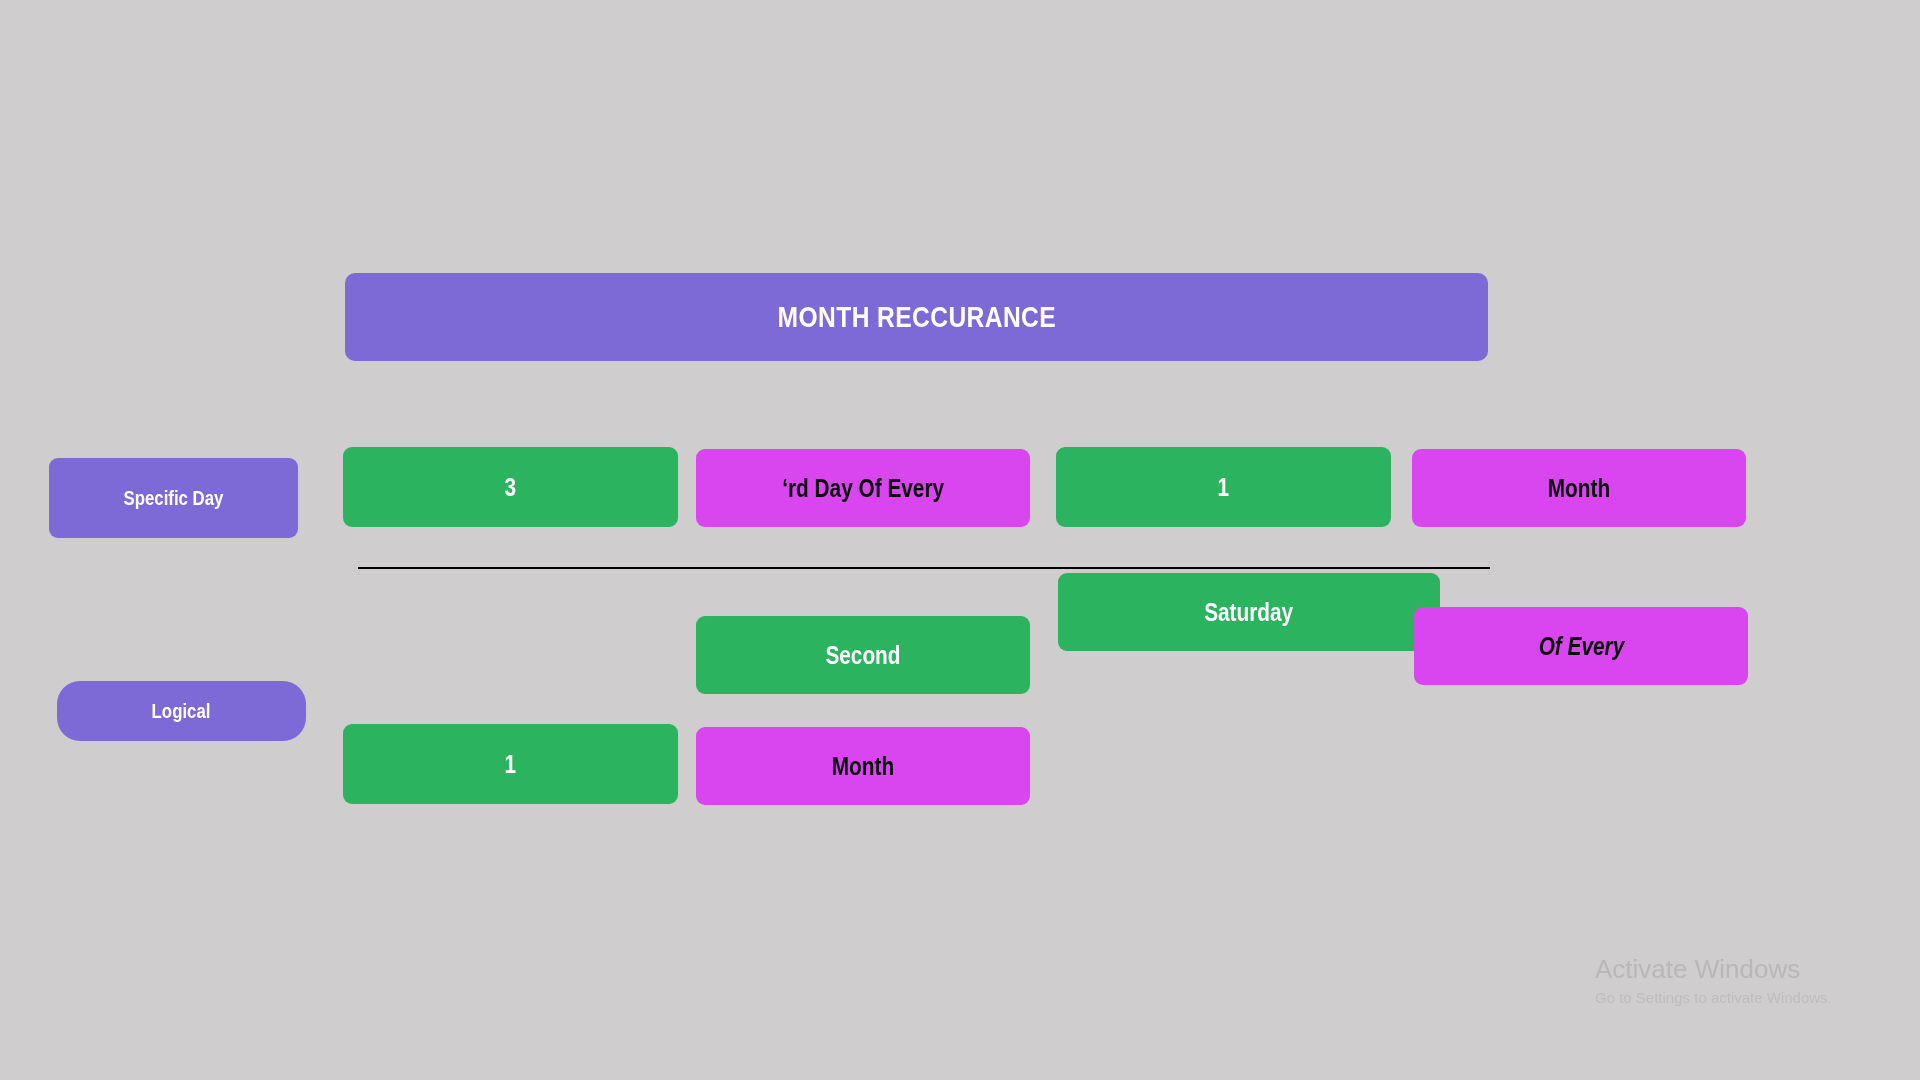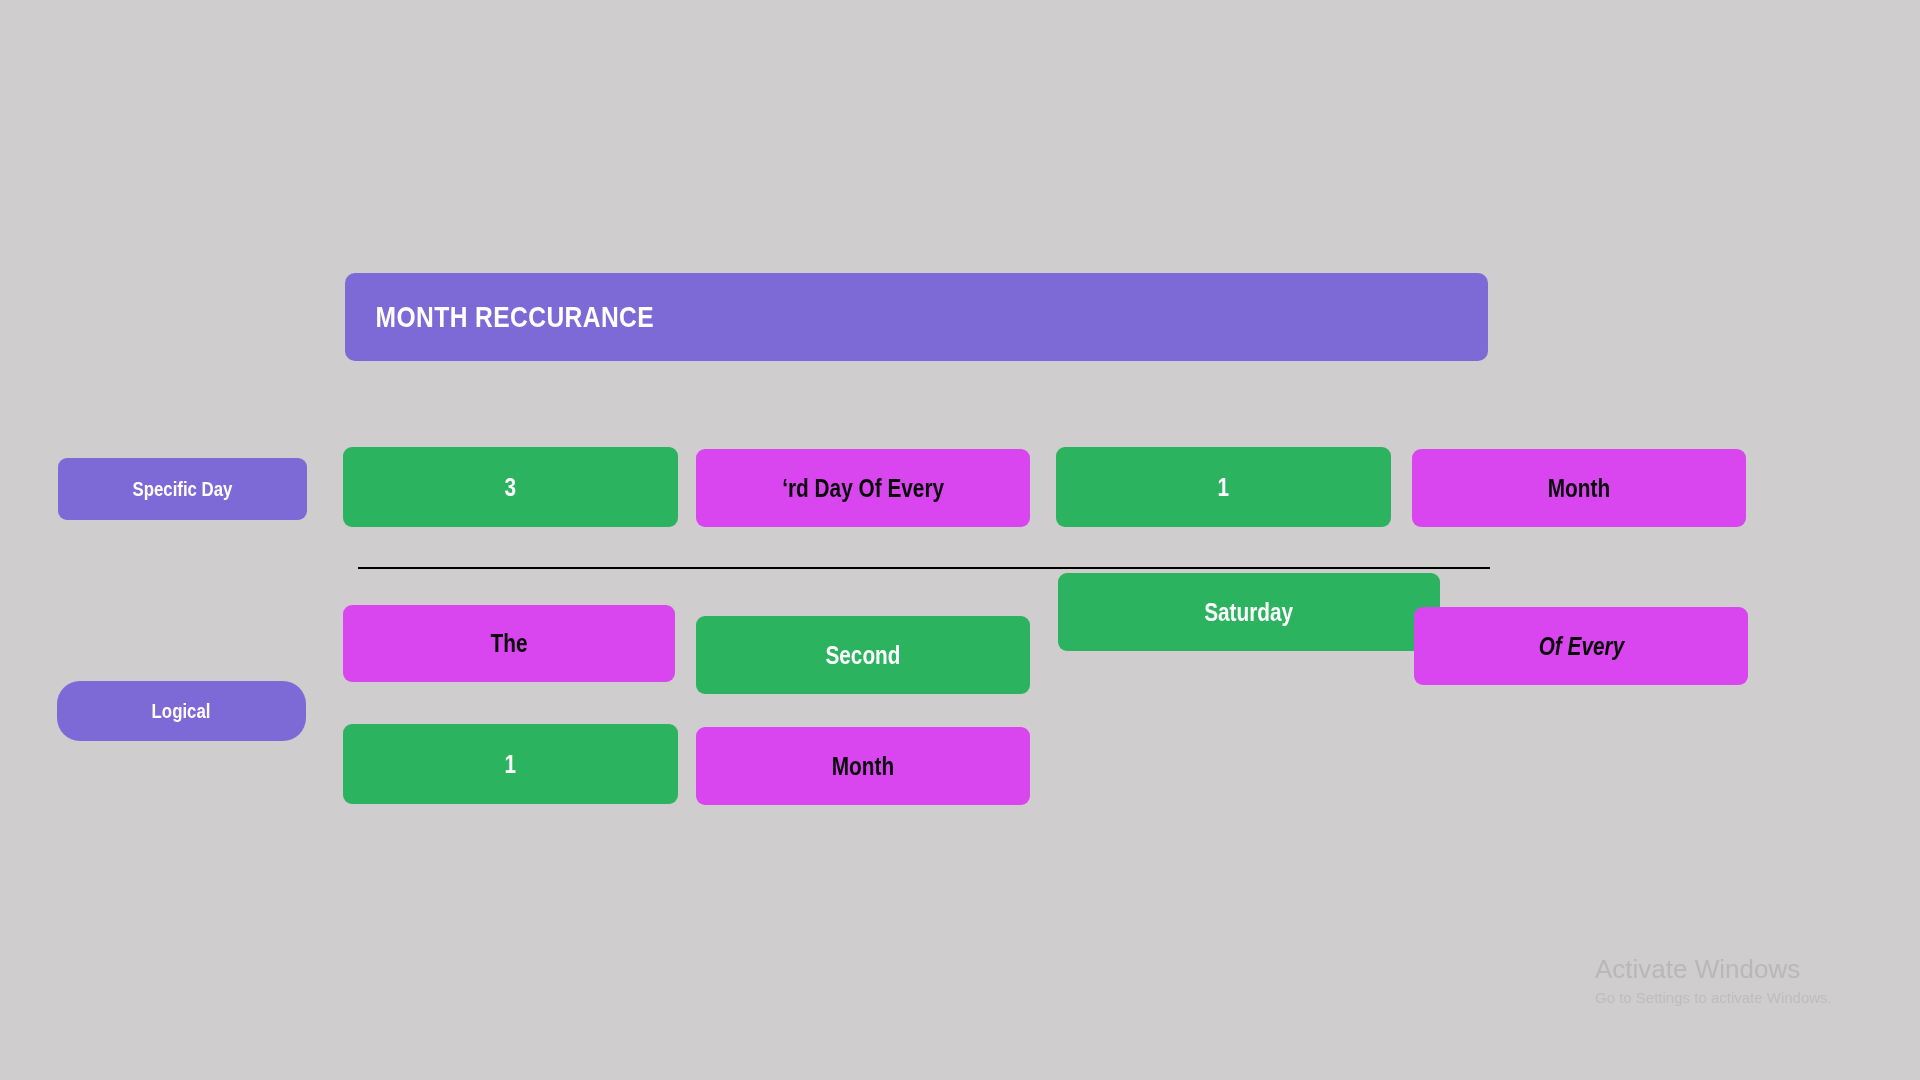--- a/index.html
+++ b/index.html
@@ -24,20 +24,21 @@
   .header-banner {
     position: absolute;
     left: 345px;
     top: 273px;
     width: 1143px;
     height: 88px;
     background: #7d6ad6;
     border-radius: 10px;
     display: flex;
     align-items: center;
+    justify-content: center;
   }
   .header-title {
     color: #ffffff;
     font-size: 30px;
     font-weight: bold;
     letter-spacing: 0.5px;
     transform: scaleX(0.82);
     transform-origin: center;
     white-space: nowrap;
   }
@@ -54,24 +55,24 @@
     font-size: 20px;
     font-weight: bold;
     white-space: nowrap;
   }
   .cat-label span {
     transform: scaleX(0.84);
     transform-origin: center;
     display: inline-block;
   }
   .cat-specific-day {
-    left: 58px;
+    left: 49px;
     top: 458px;
     width: 249px;
-    height: 62px;
+    height: 80px;
   }
   .cat-logical {
     left: 57px;
     top: 681px;
     width: 249px;
     height: 60px;
     border-radius: 23px;
   }
 
   
@@ -173,23 +174,20 @@
   <div class="pill white p-r1-c4">
     <span>Month</span>
   </div>
 
   <div class="divider"></div>
 
   <div class="cat-label cat-logical">
     <span>Logical</span>
   </div>
 
-  <div class="pill white p-r2-c1">
-    <span>The</span>
-  </div>
   <div class="pill green p-r2-c2">
     <span>Second</span>
   </div>
   <div class="pill green p-r2-c3">
     <span>Saturday</span>
   </div>
   <div class="pill white p-r2-c4">
     <span>Of Every</span>
   </div>
 

